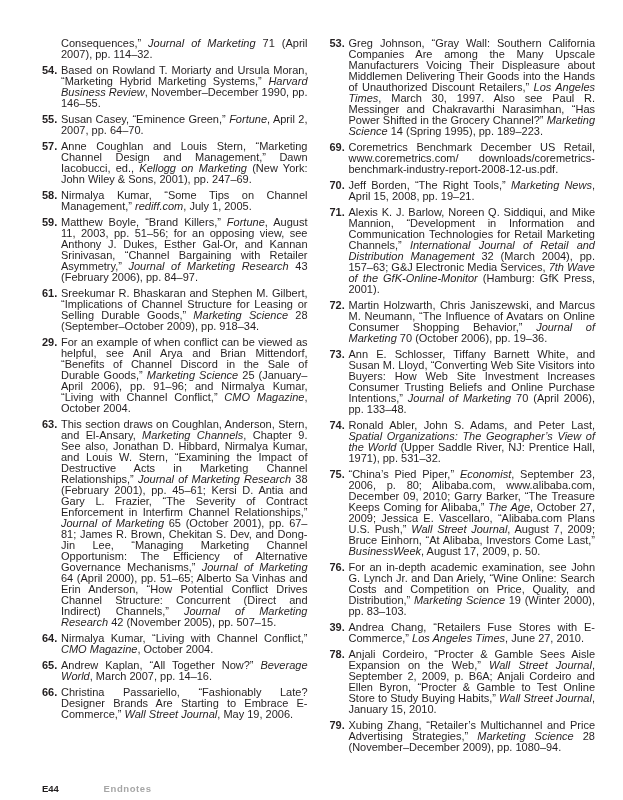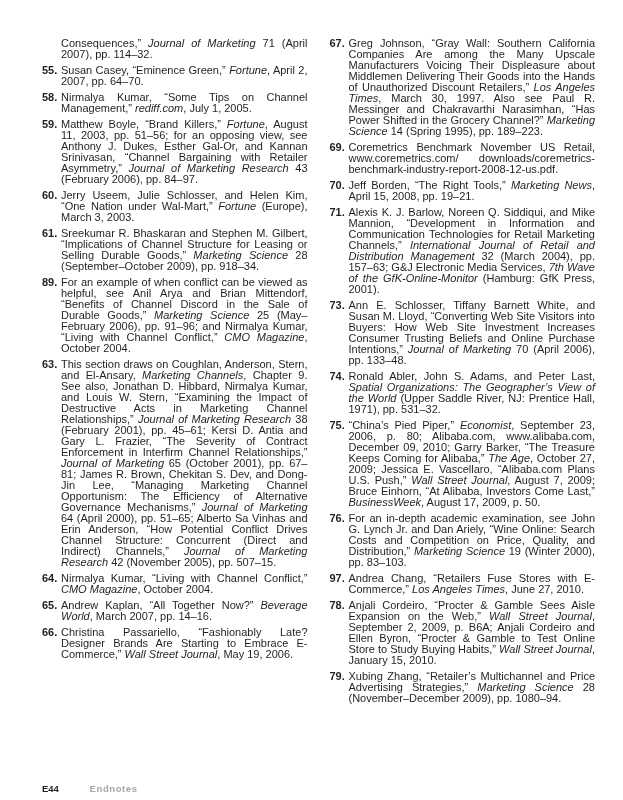--- a/index.html
+++ b/index.html
@@ -48,110 +48,118 @@
     left: 42px;
     bottom: 6px;
     font-size: 9.5px;
     font-weight: 700;
   }
   .footer-num {
     color: #231f20;
   }
   .footer-title {
     color: #a6a6a6;
-    margin-left: 28px;
+    margin-left: 42px;
     letter-spacing: 0.6px;
   }
 </style>
 </head>
 <body>
 
 <div class="page">
   <div class="columns">
     <div class="col">
         <div class="note">
           <span class="note-num"></span>
           <span class="note-body"><span>Consequences,” </span><i>Journal of Marketing</i><span> 71 (April 2007), pp. 114–32.</span></span>
         </div>
         <div class="note">
+          <span class="note-num">54.</span>
+          <span class="note-body"><span>Based on Rowland T. Moriarty and Ursula Moran, “Marketing Hybrid Marketing Systems,” </span><i>Harvard Business Review</i><span>, November–December 1990, pp. 146–55.</span></span>
+        </div>
+        <div class="note">
           <span class="note-num">55.</span>
           <span class="note-body"><span>Susan Casey, “Eminence Green,” </span><i>Fortune</i><span>, April 2, 2007, pp. 64–70.</span></span>
+        </div>
+        <div class="note">
+          <span class="note-num">57.</span>
+          <span class="note-body"><span>Anne Coughlan and Louis Stern, “Marketing Channel Design and Management,” Dawn Iacobucci, ed., </span><i>Kellogg on Marketing</i><span> (New York: John Wiley &amp; Sons, 2001), pp. 247–69.</span></span>
         </div>
         <div class="note">
           <span class="note-num">58.</span>
           <span class="note-body"><span>Nirmalya Kumar, “Some Tips on Channel Management,” </span><i>rediff.com</i><span>, July 1, 2005.</span></span>
         </div>
         <div class="note">
           <span class="note-num">59.</span>
           <span class="note-body"><span>Matthew Boyle, “Brand Killers,” </span><i>Fortune</i><span>, August 11, 2003, pp. 51–56; for an opposing view, see Anthony J. Dukes, Esther Gal-Or, and Kannan Srinivasan, “Channel Bargaining with Retailer Asymmetry,” </span><i>Journal of Marketing Research</i><span> 43 (February 2006), pp. 84–97.</span></span>
         </div>
         <div class="note">
-          <span class="note-num">60.</span>
-          <span class="note-body"><span>Jerry Useem, Julie Schlosser, and Helen Kim, “One Nation under Wal-Mart,” </span><i>Fortune</i><span> (Europe), March 3, 2003.</span></span>
-        </div>
-        <div class="note">
           <span class="note-num">61.</span>
           <span class="note-body"><span>Sreekumar R. Bhaskaran and Stephen M. Gilbert, “Implications of Channel Structure for Leasing or Selling Durable Goods,” </span><i>Marketing Science</i><span> 28 (September–October 2009), pp. 918–34.</span></span>
         </div>
         <div class="note">
-          <span class="note-num">89.</span>
-          <span class="note-body"><span>For an example of when conflict can be viewed as helpful, see Anil Arya and Brian Mittendorf, “Benefits of Channel Discord in the Sale of Durable Goods,” </span><i>Marketing Science</i><span> 25 (May–February 2006), pp. 91–96; and Nirmalya Kumar, “Living with Channel Conflict,” </span><i>CMO Magazine</i><span>, October 2004.</span></span>
+          <span class="note-num">29.</span>
+          <span class="note-body"><span>For an example of when conflict can be viewed as helpful, see Anil Arya and Brian Mittendorf, “Benefits of Channel Discord in the Sale of Durable Goods,” </span><i>Marketing Science</i><span> 25 (January–April 2006), pp. 91–96; and Nirmalya Kumar, “Living with Channel Conflict,” </span><i>CMO Magazine</i><span>, October 2004.</span></span>
         </div>
         <div class="note">
           <span class="note-num">63.</span>
           <span class="note-body"><span>This section draws on Coughlan, Anderson, Stern, and El-Ansary, </span><i>Marketing Channels</i><span>, Chapter 9. See also, Jonathan D. Hibbard, Nirmalya Kumar, and Louis W. Stern, “Examining the Impact of Destructive Acts in Marketing Channel Relationships,” </span><i>Journal of Marketing Research</i><span> 38 (February 2001), pp. 45–61; Kersi D. Antia and Gary L. Frazier, “The Severity of Contract Enforcement in Interfirm Channel Relationships,” </span><i>Journal of Marketing</i><span> 65 (October 2001), pp. 67–81; James R. Brown, Chekitan S. Dev, and Dong-Jin Lee, “Managing Marketing Channel Opportunism: The Efficiency of Alternative Governance Mechanisms,” </span><i>Journal of Marketing</i><span> 64 (April 2000), pp. 51–65; Alberto Sa Vinhas and Erin Anderson, “How Potential Conflict Drives Channel Structure: Concurrent (Direct and Indirect) Channels,” </span><i>Journal of Marketing Research</i><span> 42 (November 2005), pp. 507–15.</span></span>
         </div>
         <div class="note">
           <span class="note-num">64.</span>
           <span class="note-body"><span>Nirmalya Kumar, “Living with Channel Conflict,” </span><i>CMO Magazine</i><span>, October 2004.</span></span>
         </div>
         <div class="note">
           <span class="note-num">65.</span>
           <span class="note-body"><span>Andrew Kaplan, “All Together Now?” </span><i>Beverage World</i><span>, March 2007, pp. 14–16.</span></span>
         </div>
         <div class="note">
           <span class="note-num">66.</span>
           <span class="note-body"><span>Christina Passariello, “Fashionably Late? Designer Brands Are Starting to Embrace E-Commerce,” </span><i>Wall Street Journal</i><span>, May 19, 2006.</span></span>
         </div>
       </div>
     <div class="col">
         <div class="note">
-          <span class="note-num">67.</span>
+          <span class="note-num">53.</span>
           <span class="note-body"><span>Greg Johnson, “Gray Wall: Southern California Companies Are among the Many Upscale Manufacturers Voicing Their Displeasure about Middlemen Delivering Their Goods into the Hands of Unauthorized Discount Retailers,” </span><i>Los Angeles Times</i><span>, March 30, 1997. Also see Paul R. Messinger and Chakravarthi Narasimhan, “Has Power Shifted in the Grocery Channel?” </span><i>Marketing Science</i><span> 14 (Spring 1995), pp. 189–223.</span></span>
         </div>
         <div class="note">
           <span class="note-num">69.</span>
-          <span class="note-body"><span>Coremetrics Benchmark November US Retail, www.coremetrics.com/ downloads/coremetrics-benchmark-industry-report-2008-12-us.pdf.</span></span>
+          <span class="note-body"><span>Coremetrics Benchmark December US Retail, www.coremetrics.com/ downloads/coremetrics-benchmark-industry-report-2008-12-us.pdf.</span></span>
         </div>
         <div class="note">
           <span class="note-num">70.</span>
           <span class="note-body"><span>Jeff Borden, “The Right Tools,” </span><i>Marketing News</i><span>, April 15, 2008, pp. 19–21.</span></span>
         </div>
         <div class="note">
           <span class="note-num">71.</span>
           <span class="note-body"><span>Alexis K. J. Barlow, Noreen Q. Siddiqui, and Mike Mannion, “Development in Information and Communication Technologies for Retail Marketing Channels,” </span><i>International Journal of Retail and Distribution Management</i><span> 32 (March 2004), pp. 157–63; G&amp;J Electronic Media Services, </span><i>7th Wave of the GfK-Online-Monitor</i><span> (Hamburg: GfK Press, 2001).</span></span>
+        </div>
+        <div class="note">
+          <span class="note-num">72.</span>
+          <span class="note-body"><span>Martin Holzwarth, Chris Janiszewski, and Marcus M. Neumann, “The Influence of Avatars on Online Consumer Shopping Behavior,” </span><i>Journal of Marketing</i><span> 70 (October 2006), pp. 19–36.</span></span>
         </div>
         <div class="note">
           <span class="note-num">73.</span>
           <span class="note-body"><span>Ann E. Schlosser, Tiffany Barnett White, and Susan M. Lloyd, “Converting Web Site Visitors into Buyers: How Web Site Investment Increases Consumer Trusting Beliefs and Online Purchase Intentions,” </span><i>Journal of Marketing</i><span> 70 (April 2006), pp. 133–48.</span></span>
         </div>
         <div class="note">
           <span class="note-num">74.</span>
           <span class="note-body"><span>Ronald Abler, John S. Adams, and Peter Last, </span><i>Spatial Organizations: The Geographer’s View of the World</i><span> (Upper Saddle River, NJ: Prentice Hall, 1971), pp. 531–32.</span></span>
         </div>
         <div class="note">
           <span class="note-num">75.</span>
           <span class="note-body"><span>“China’s Pied Piper,” </span><i>Economist</i><span>, September 23, 2006, p. 80; Alibaba.com, www.alibaba.com, December 09, 2010; Garry Barker, “The Treasure Keeps Coming for Alibaba,” </span><i>The Age</i><span>, October 27, 2009; Jessica E. Vascellaro, “Alibaba.com Plans U.S. Push,” </span><i>Wall Street Journal</i><span>, August 7, 2009; Bruce Einhorn, “At Alibaba, Investors Come Last,” </span><i>BusinessWeek</i><span>, August 17, 2009, p. 50.</span></span>
         </div>
         <div class="note">
           <span class="note-num">76.</span>
           <span class="note-body"><span>For an in-depth academic examination, see John G. Lynch Jr. and Dan Ariely, “Wine Online: Search Costs and Competition on Price, Quality, and Distribution,” </span><i>Marketing Science</i><span> 19 (Winter 2000), pp. 83–103.</span></span>
         </div>
         <div class="note">
-          <span class="note-num">97.</span>
+          <span class="note-num">39.</span>
           <span class="note-body"><span>Andrea Chang, “Retailers Fuse Stores with E-Commerce,” </span><i>Los Angeles Times</i><span>, June 27, 2010.</span></span>
         </div>
         <div class="note">
           <span class="note-num">78.</span>
           <span class="note-body"><span>Anjali Cordeiro, “Procter &amp; Gamble Sees Aisle Expansion on the Web,” </span><i>Wall Street Journal</i><span>, September 2, 2009, p. B6A; Anjali Cordeiro and Ellen Byron, “Procter &amp; Gamble to Test Online Store to Study Buying Habits,” </span><i>Wall Street Journal</i><span>, January 15, 2010.</span></span>
         </div>
         <div class="note">
           <span class="note-num">79.</span>
           <span class="note-body"><span>Xubing Zhang, “Retailer’s Multichannel and Price Advertising Strategies,” </span><i>Marketing Science</i><span> 28 (November–December 2009), pp. 1080–94.</span></span>
         </div>

